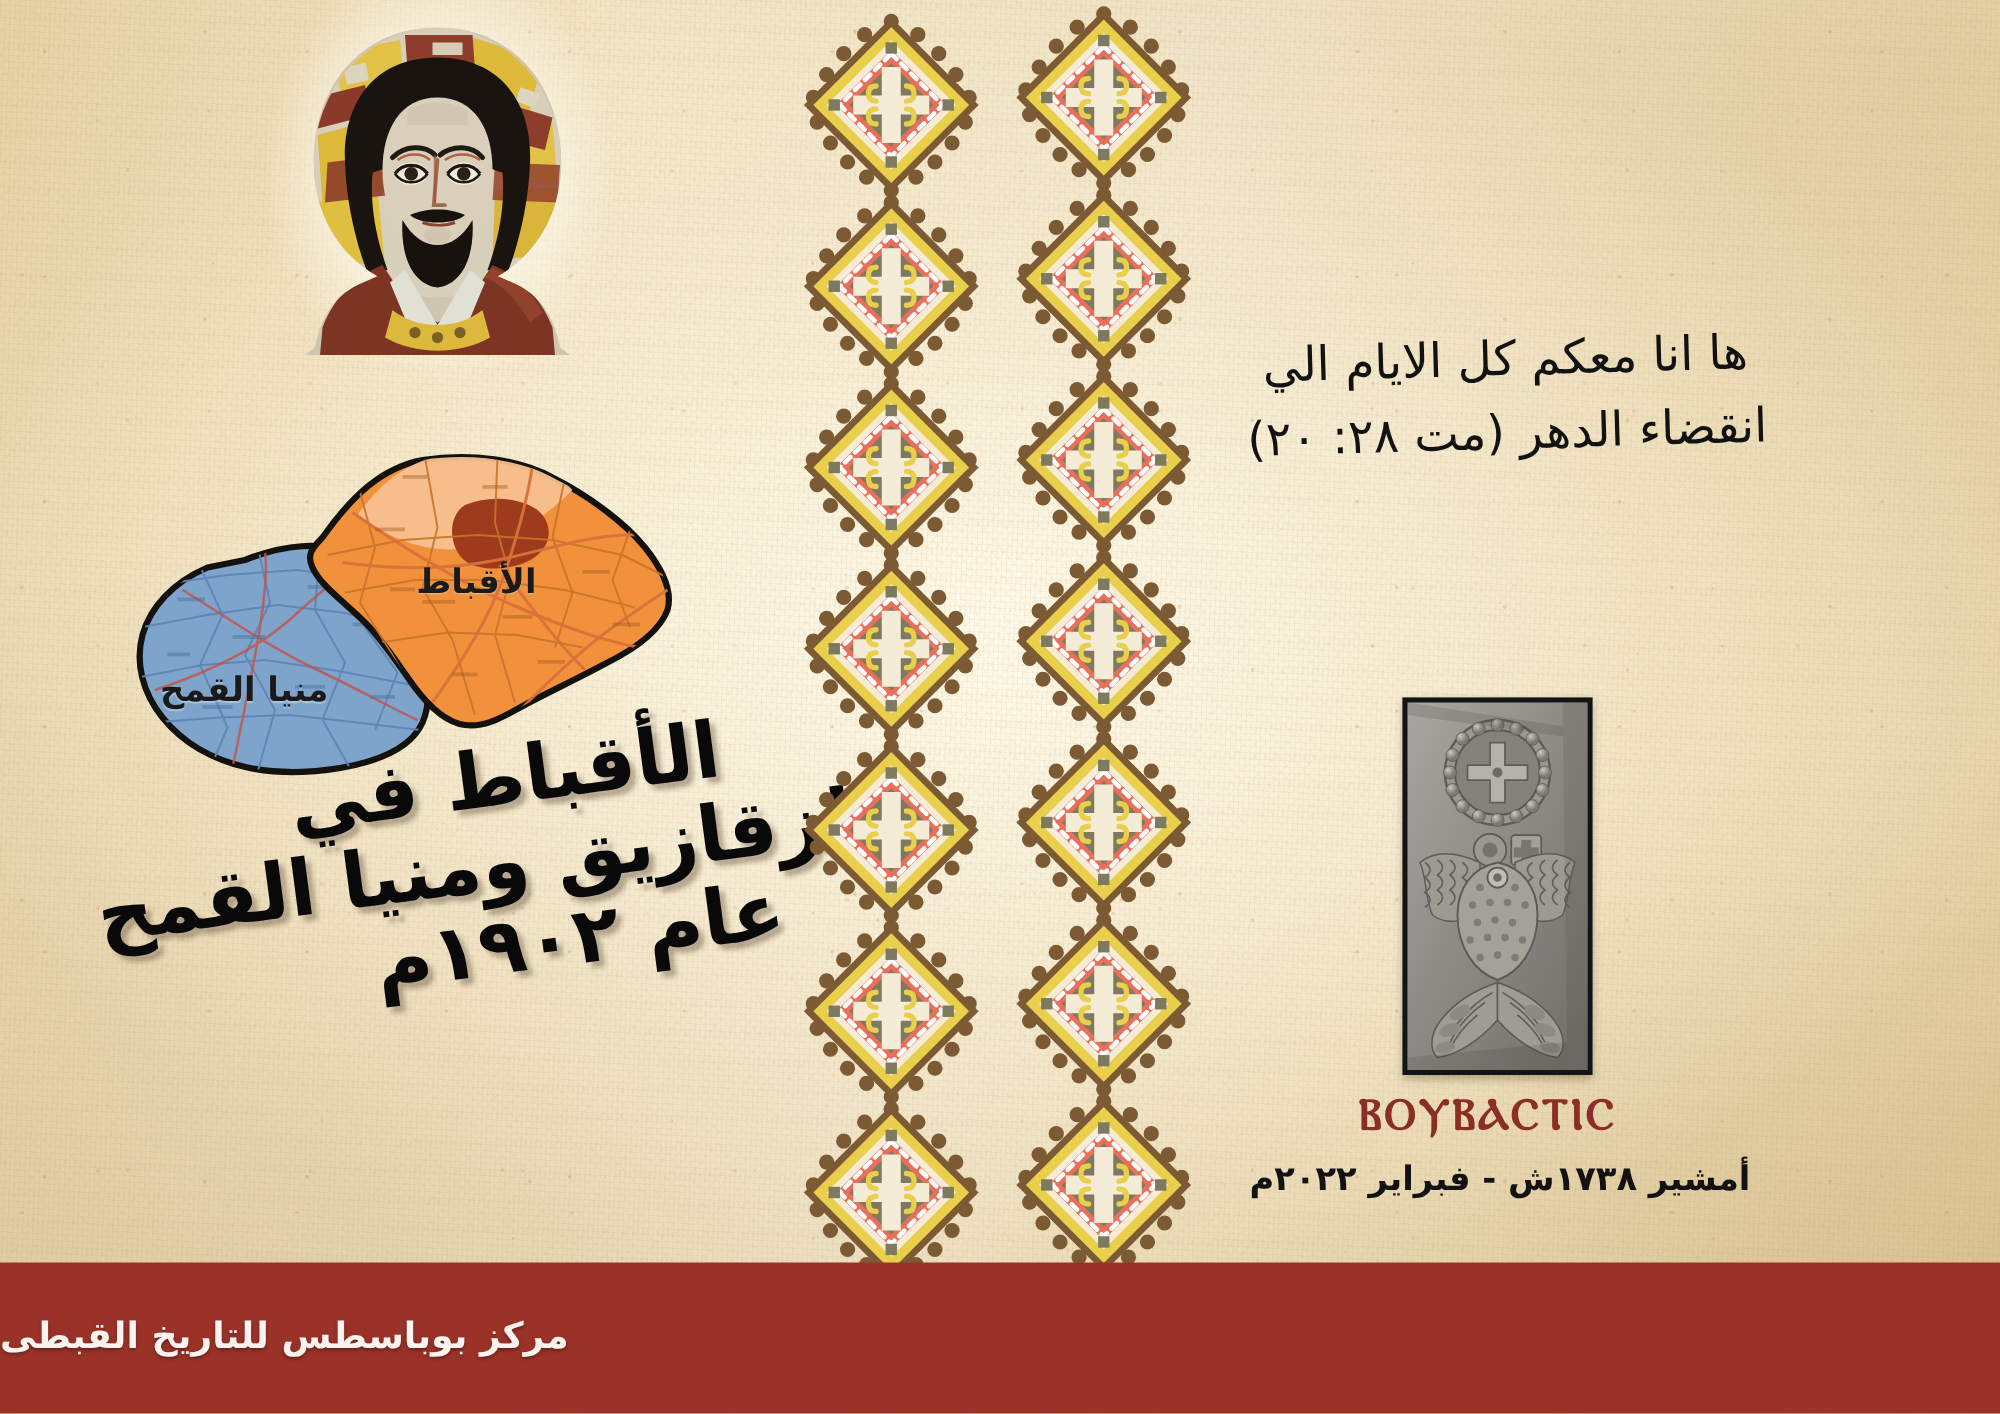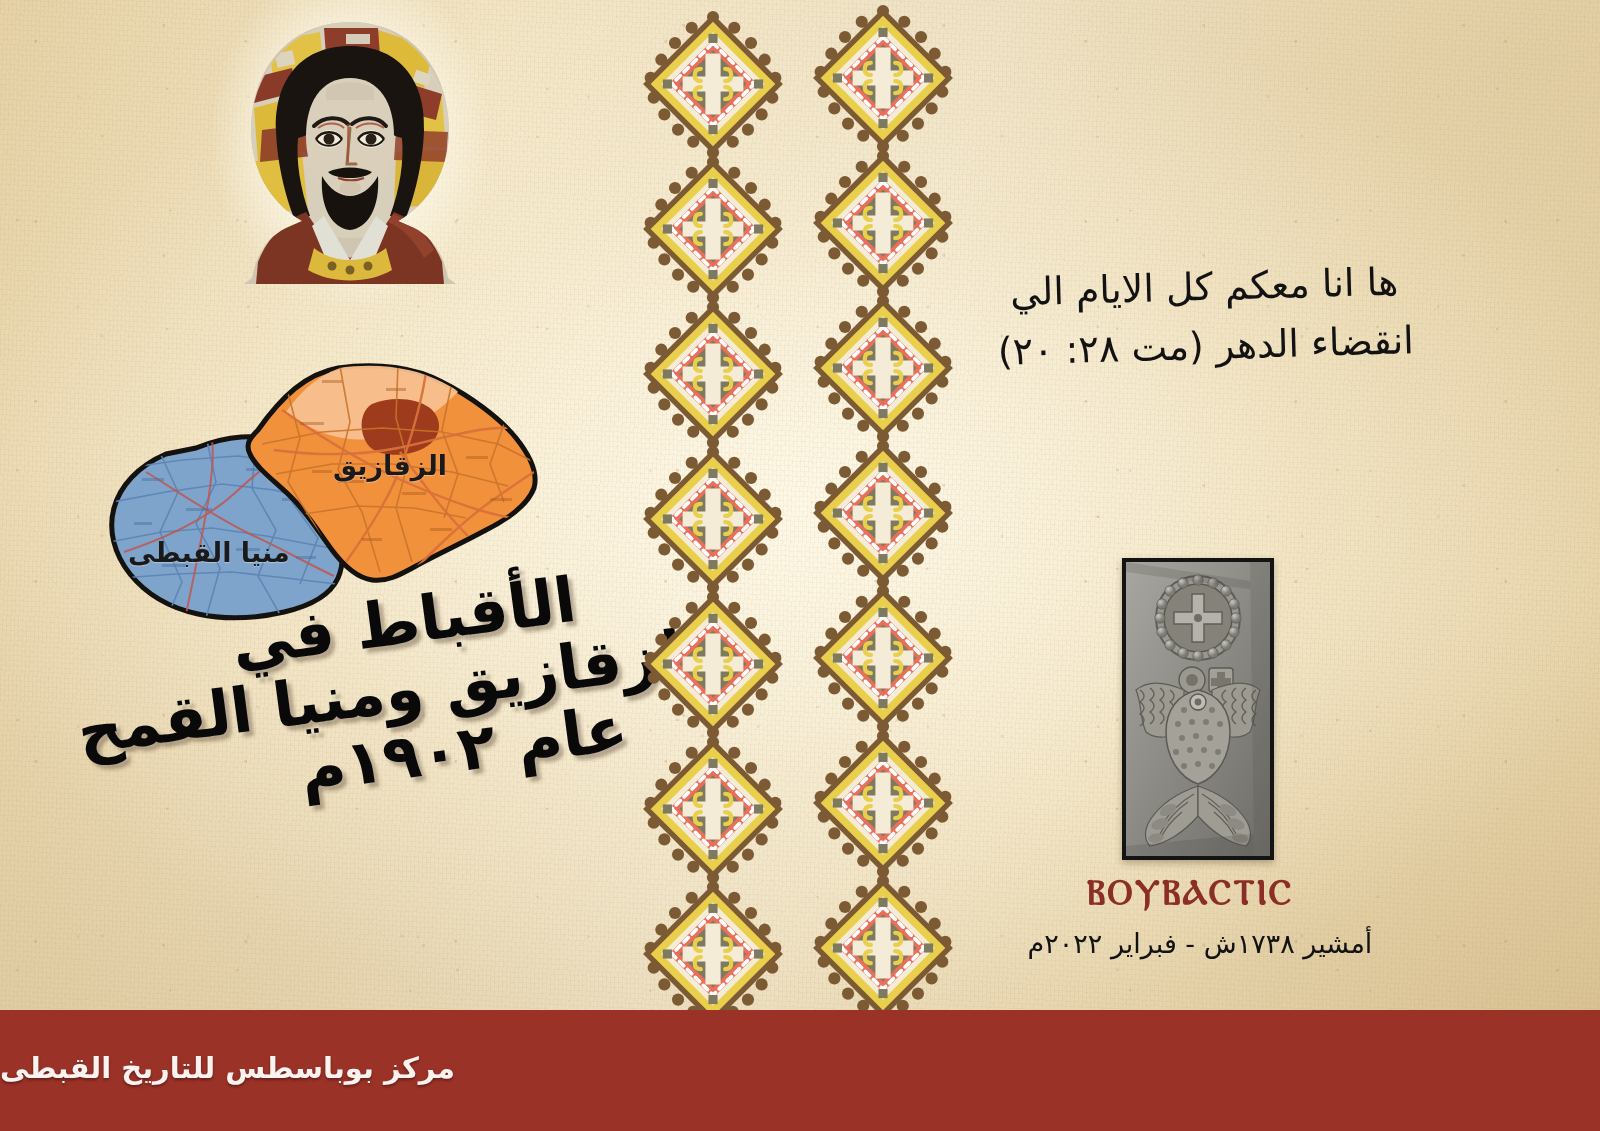--- a/index.html
+++ b/index.html
@@ -152,21 +152,21 @@
 
   
   #issue-date {
     position: absolute;
     left: 970px; top: 928px;
     width: 460px;
     text-align: center;
     direction: rtl;
     color: #121212;
     font-family: "DejaVu Sans", "Liberation Sans", sans-serif;
-    font-weight: normal;
+    font-weight: bold;
     font-size: 27px;
     white-space: nowrap;
   }
 
   
   #footer-bar {
     position: absolute;
     left: 0; bottom: 0;
     width: 1600px; height: 121px;
     background: #9b3228;
@@ -384,22 +384,22 @@
             <rect x="226" y="118" width="20" height="3"></rect>
             <rect x="344" y="176" width="22" height="3"></rect>
             <rect x="276" y="186" width="20" height="3"></rect>
             <rect x="398" y="186" width="20" height="3"></rect>
             <rect x="236" y="28" width="20" height="3"></rect>
             <rect x="300" y="36" width="20" height="3"></rect>
           </g>
         </g>
       </g>
     </svg>
-    <div class="map-label" id="label-zagazig">الزقازيق</div>
-    <div class="map-label" id="label-minya">منيا القبطى</div>
+    <div class="map-label" id="label-zagazig">الأقباط</div>
+    <div class="map-label" id="label-minya">منيا القمح</div>
   </div>
 
   <div id="main-title">
     <span class="tline tline-1">الأقباط في</span>
     <span class="tline tline-2">الزقازيق ومنيا القمح</span>
     <span class="tline tline-3">عام ١٩٠٢م</span>
   </div>
 
   <div class="cross-col" id="cross-col-left">
       <div class="cross-orn" style="top: 8px;">

